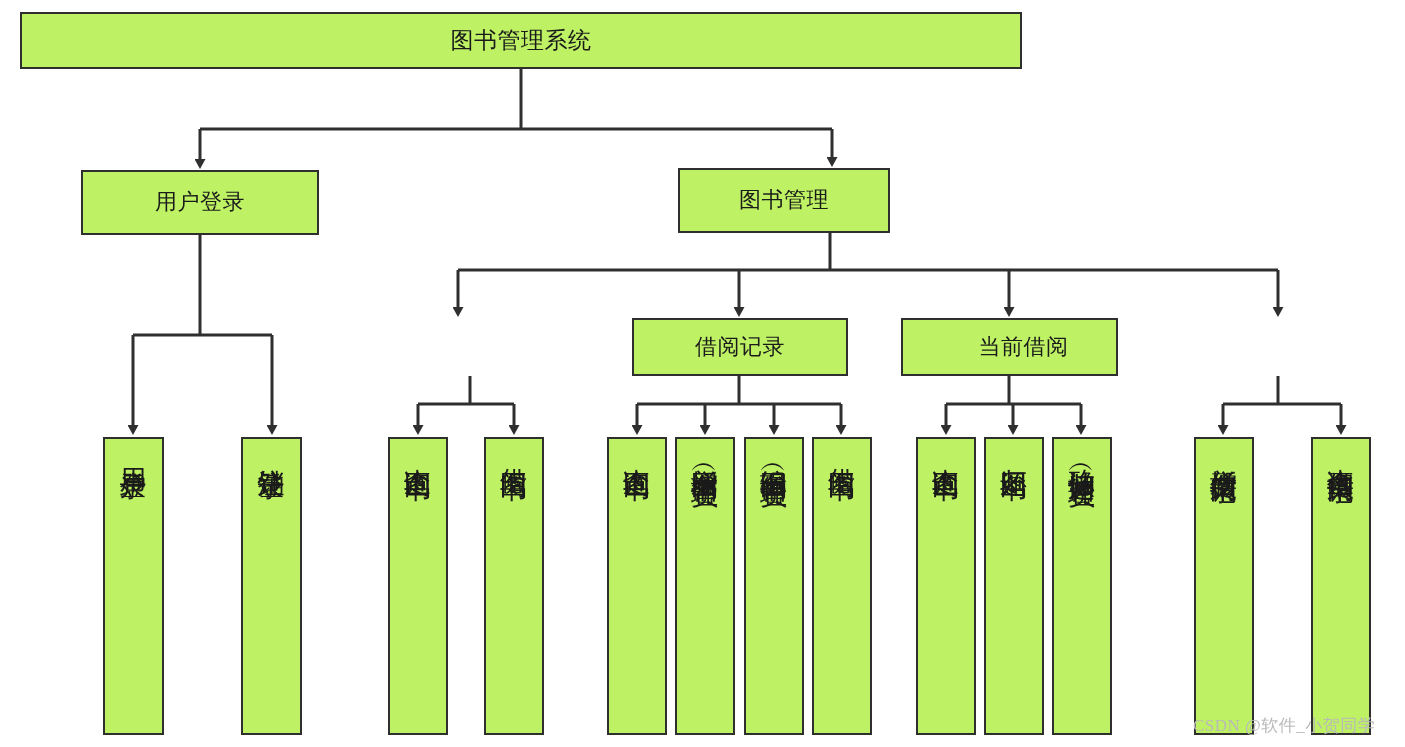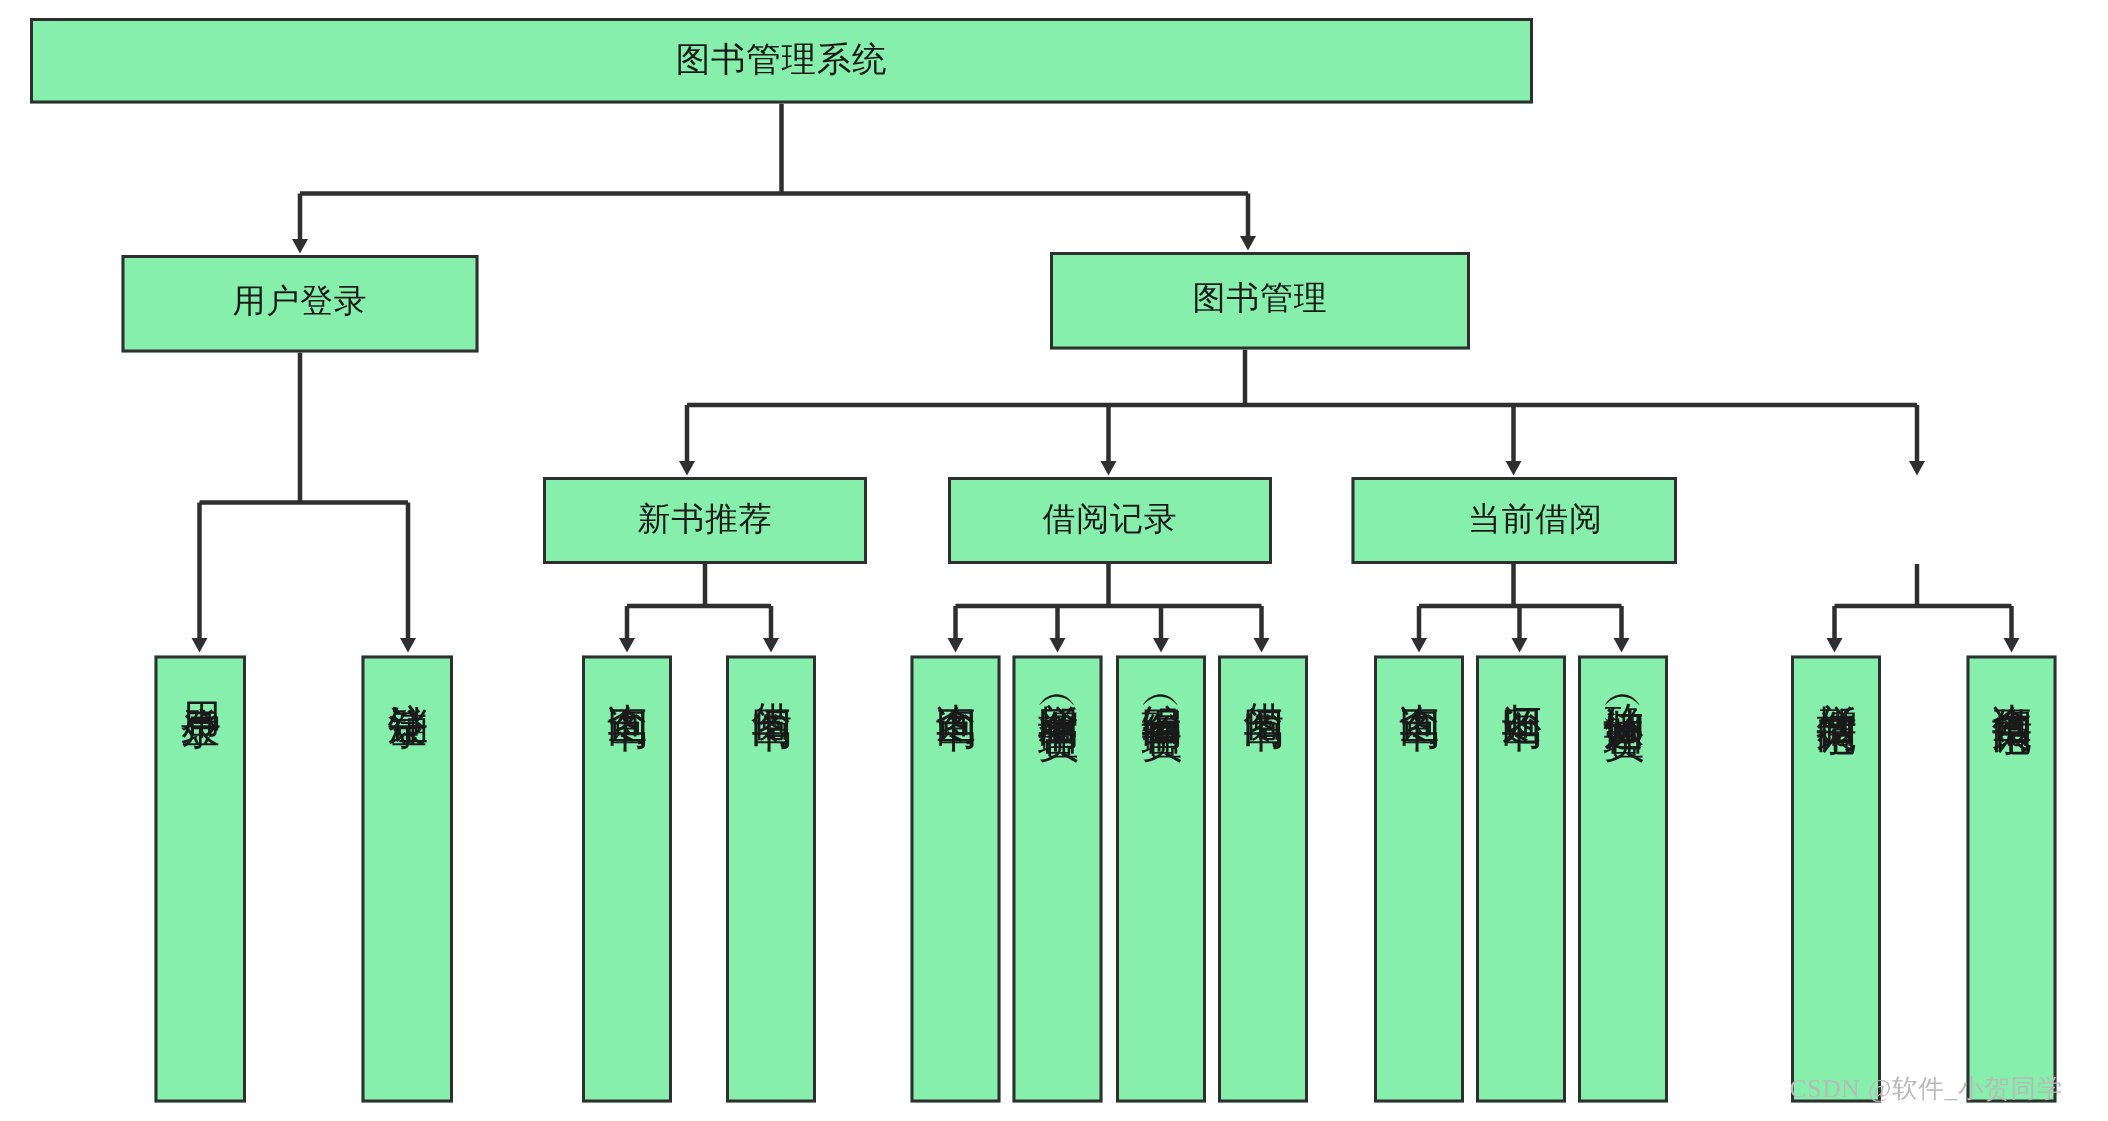--- a/index.html
+++ b/index.html
@@ -23,21 +23,21 @@
     left: 0;
     top: 0;
     width: 1405px;
     height: 747px;
     pointer-events: none;
   }
   .node {
     position: absolute;
     box-sizing: border-box;
     border: 2.5px solid #2f2f2f;
-    background: #86efac;
+    background: #bef264;
     display: flex;
     align-items: center;
     justify-content: center;
     color: #1a1a1a;
     z-index: 2;
   }
   .node .label {
     display: block;
     text-align: center;
     line-height: 1.12;
@@ -128,27 +128,24 @@
     </g>
   </svg>
 
   <div class="node h root" style="left:20px; top:12px; width:1002px; height:57px;">
     <span class="label">图书管理系统</span>
   </div>
 
   <div class="node h" style="left:81px; top:170px; width:238px; height:65px;">
     <span class="label">用户登录</span>
   </div>
-  <div class="node h" style="left:700px; top:168px; width:280px; height:65px;">
+  <div class="node h" style="left:678px; top:168px; width:212px; height:65px;">
     <span class="label">图书管理</span>
   </div>
 
-  <div class="node h" style="left:362px; top:318px; width:216px; height:58px;">
-    <span class="label">新书推荐</span>
-  </div>
   <div class="node h" style="left:632px; top:318px; width:216px; height:58px;">
     <span class="label">借阅记录</span>
   </div>
   <div class="node h" style="left:901px; top:318px; width:217px; height:58px;padding-left:28px;">
     <span class="label">当前借阅</span>
   </div>
 
   <div class="node v" style="left:103px; top:437px; width:61px; height:298px;">
     <span class="label">用户登录</span>
   </div>

